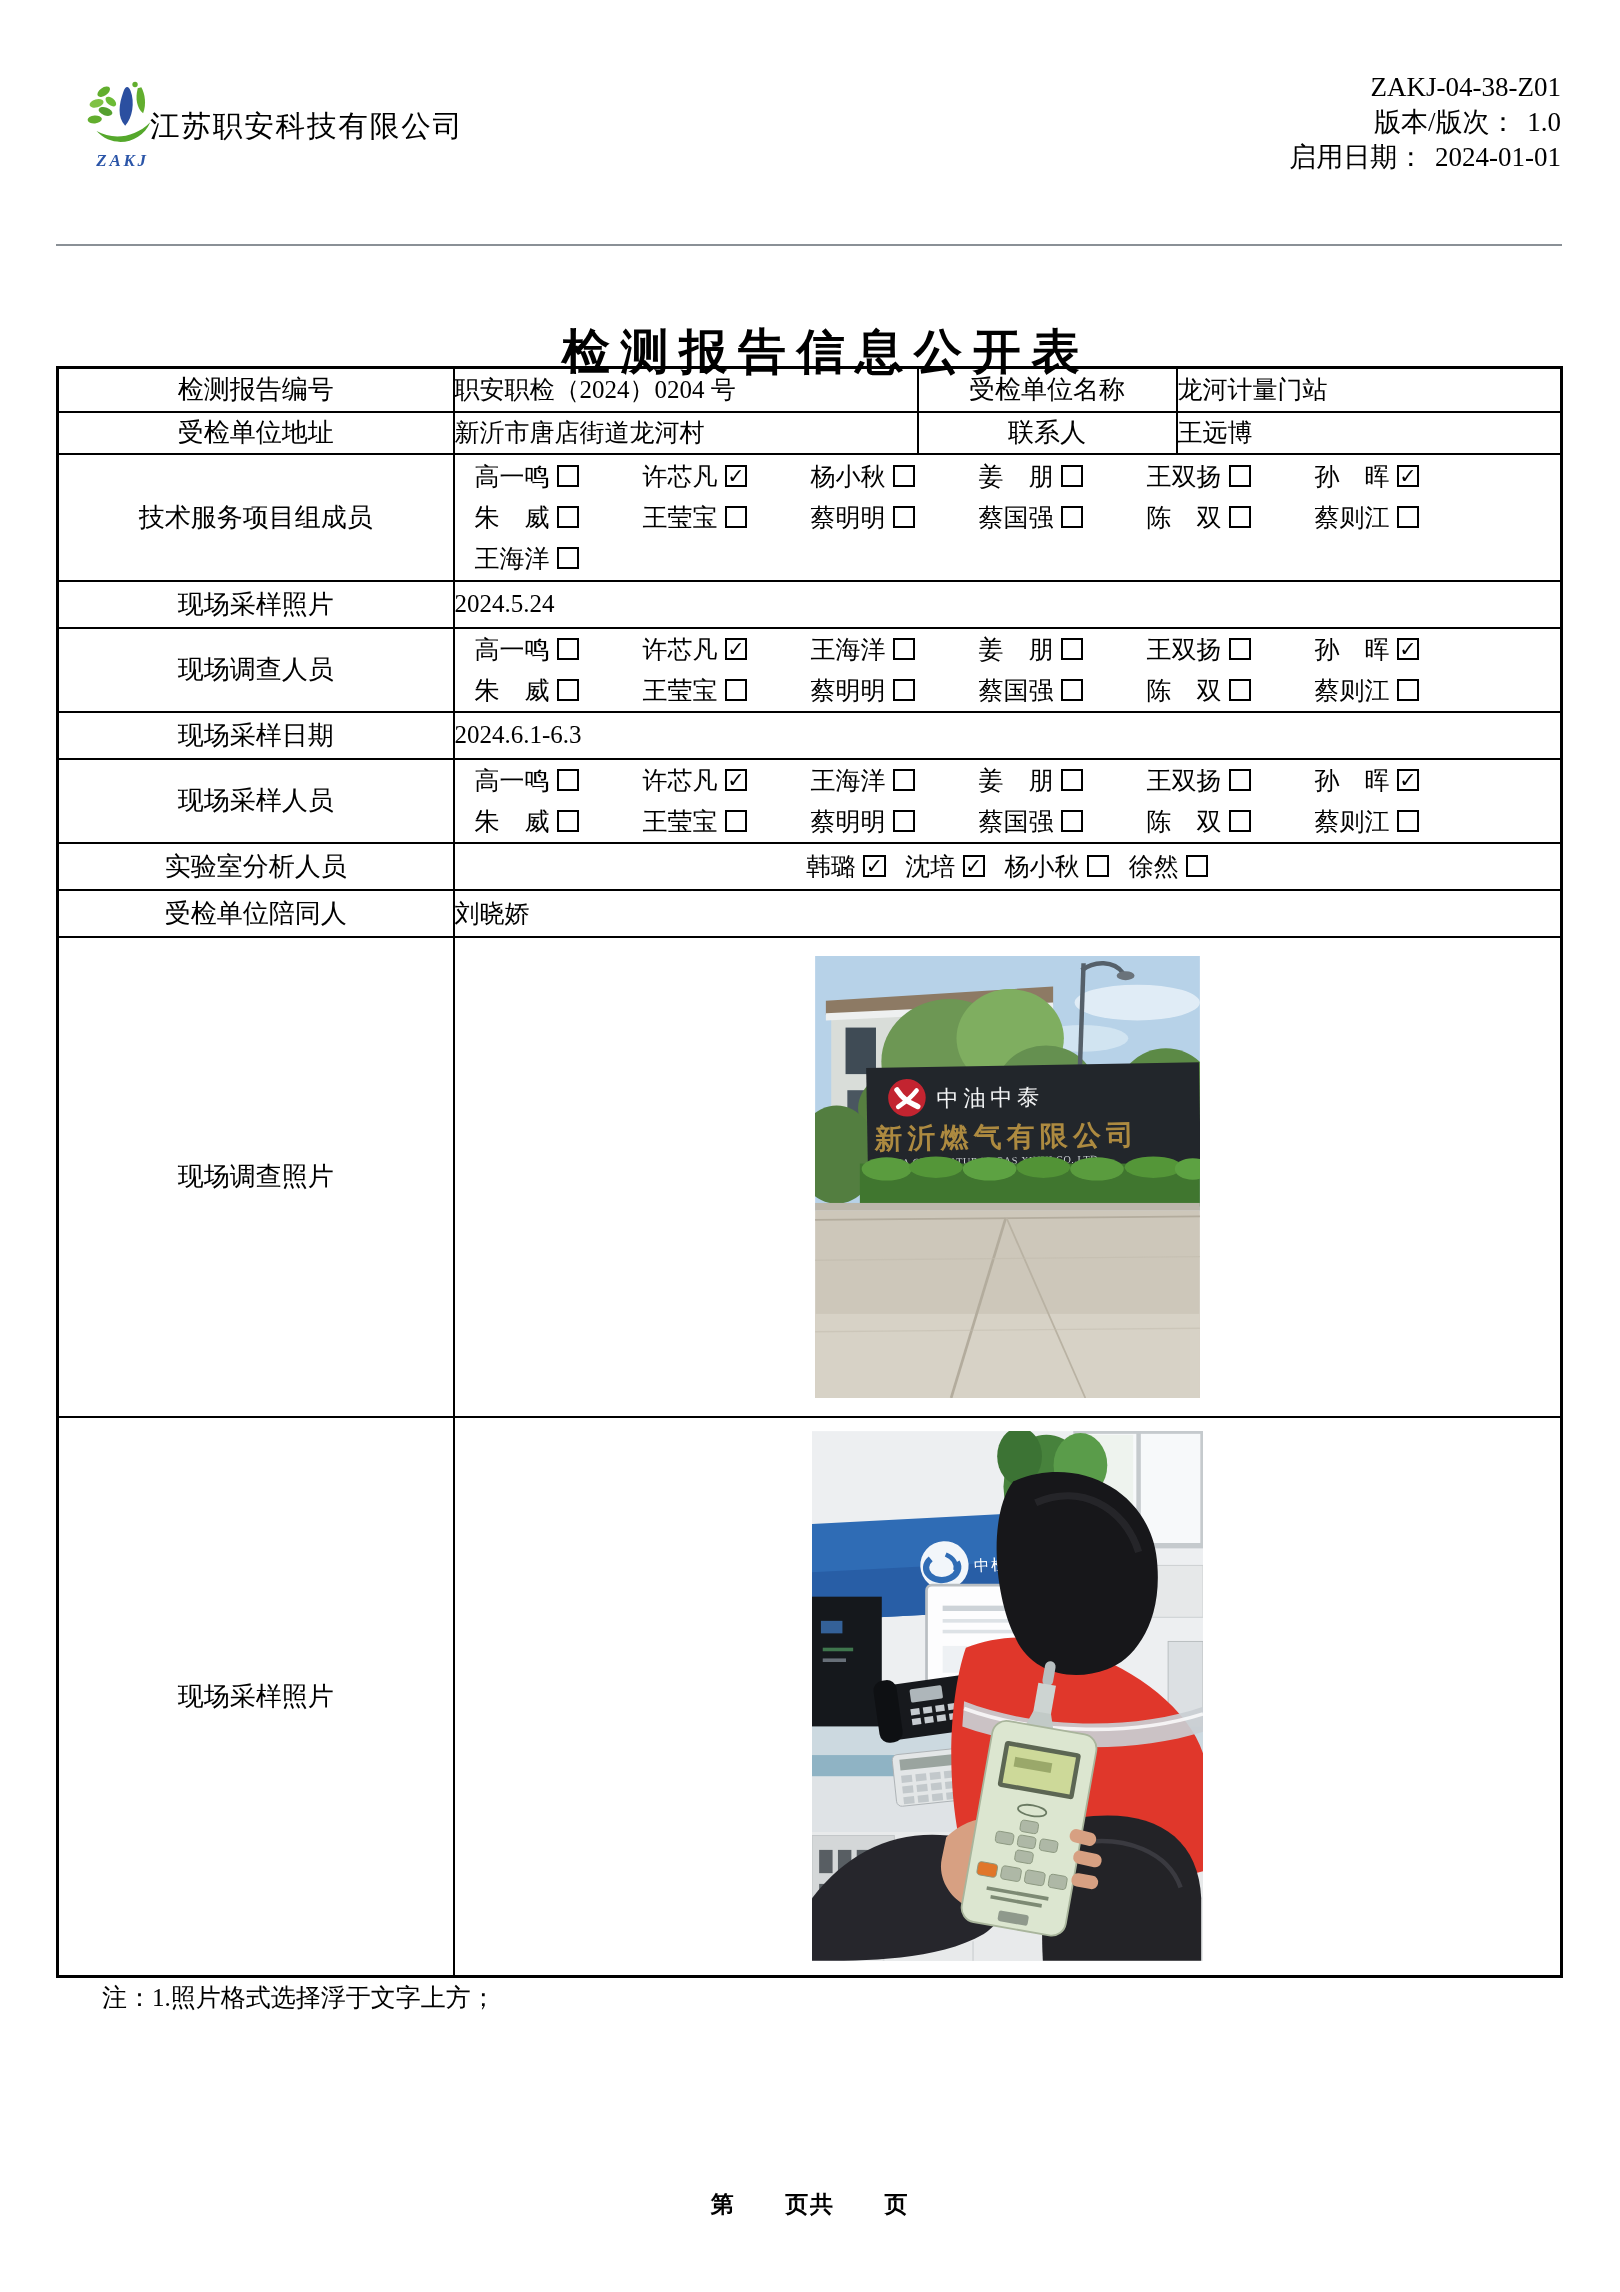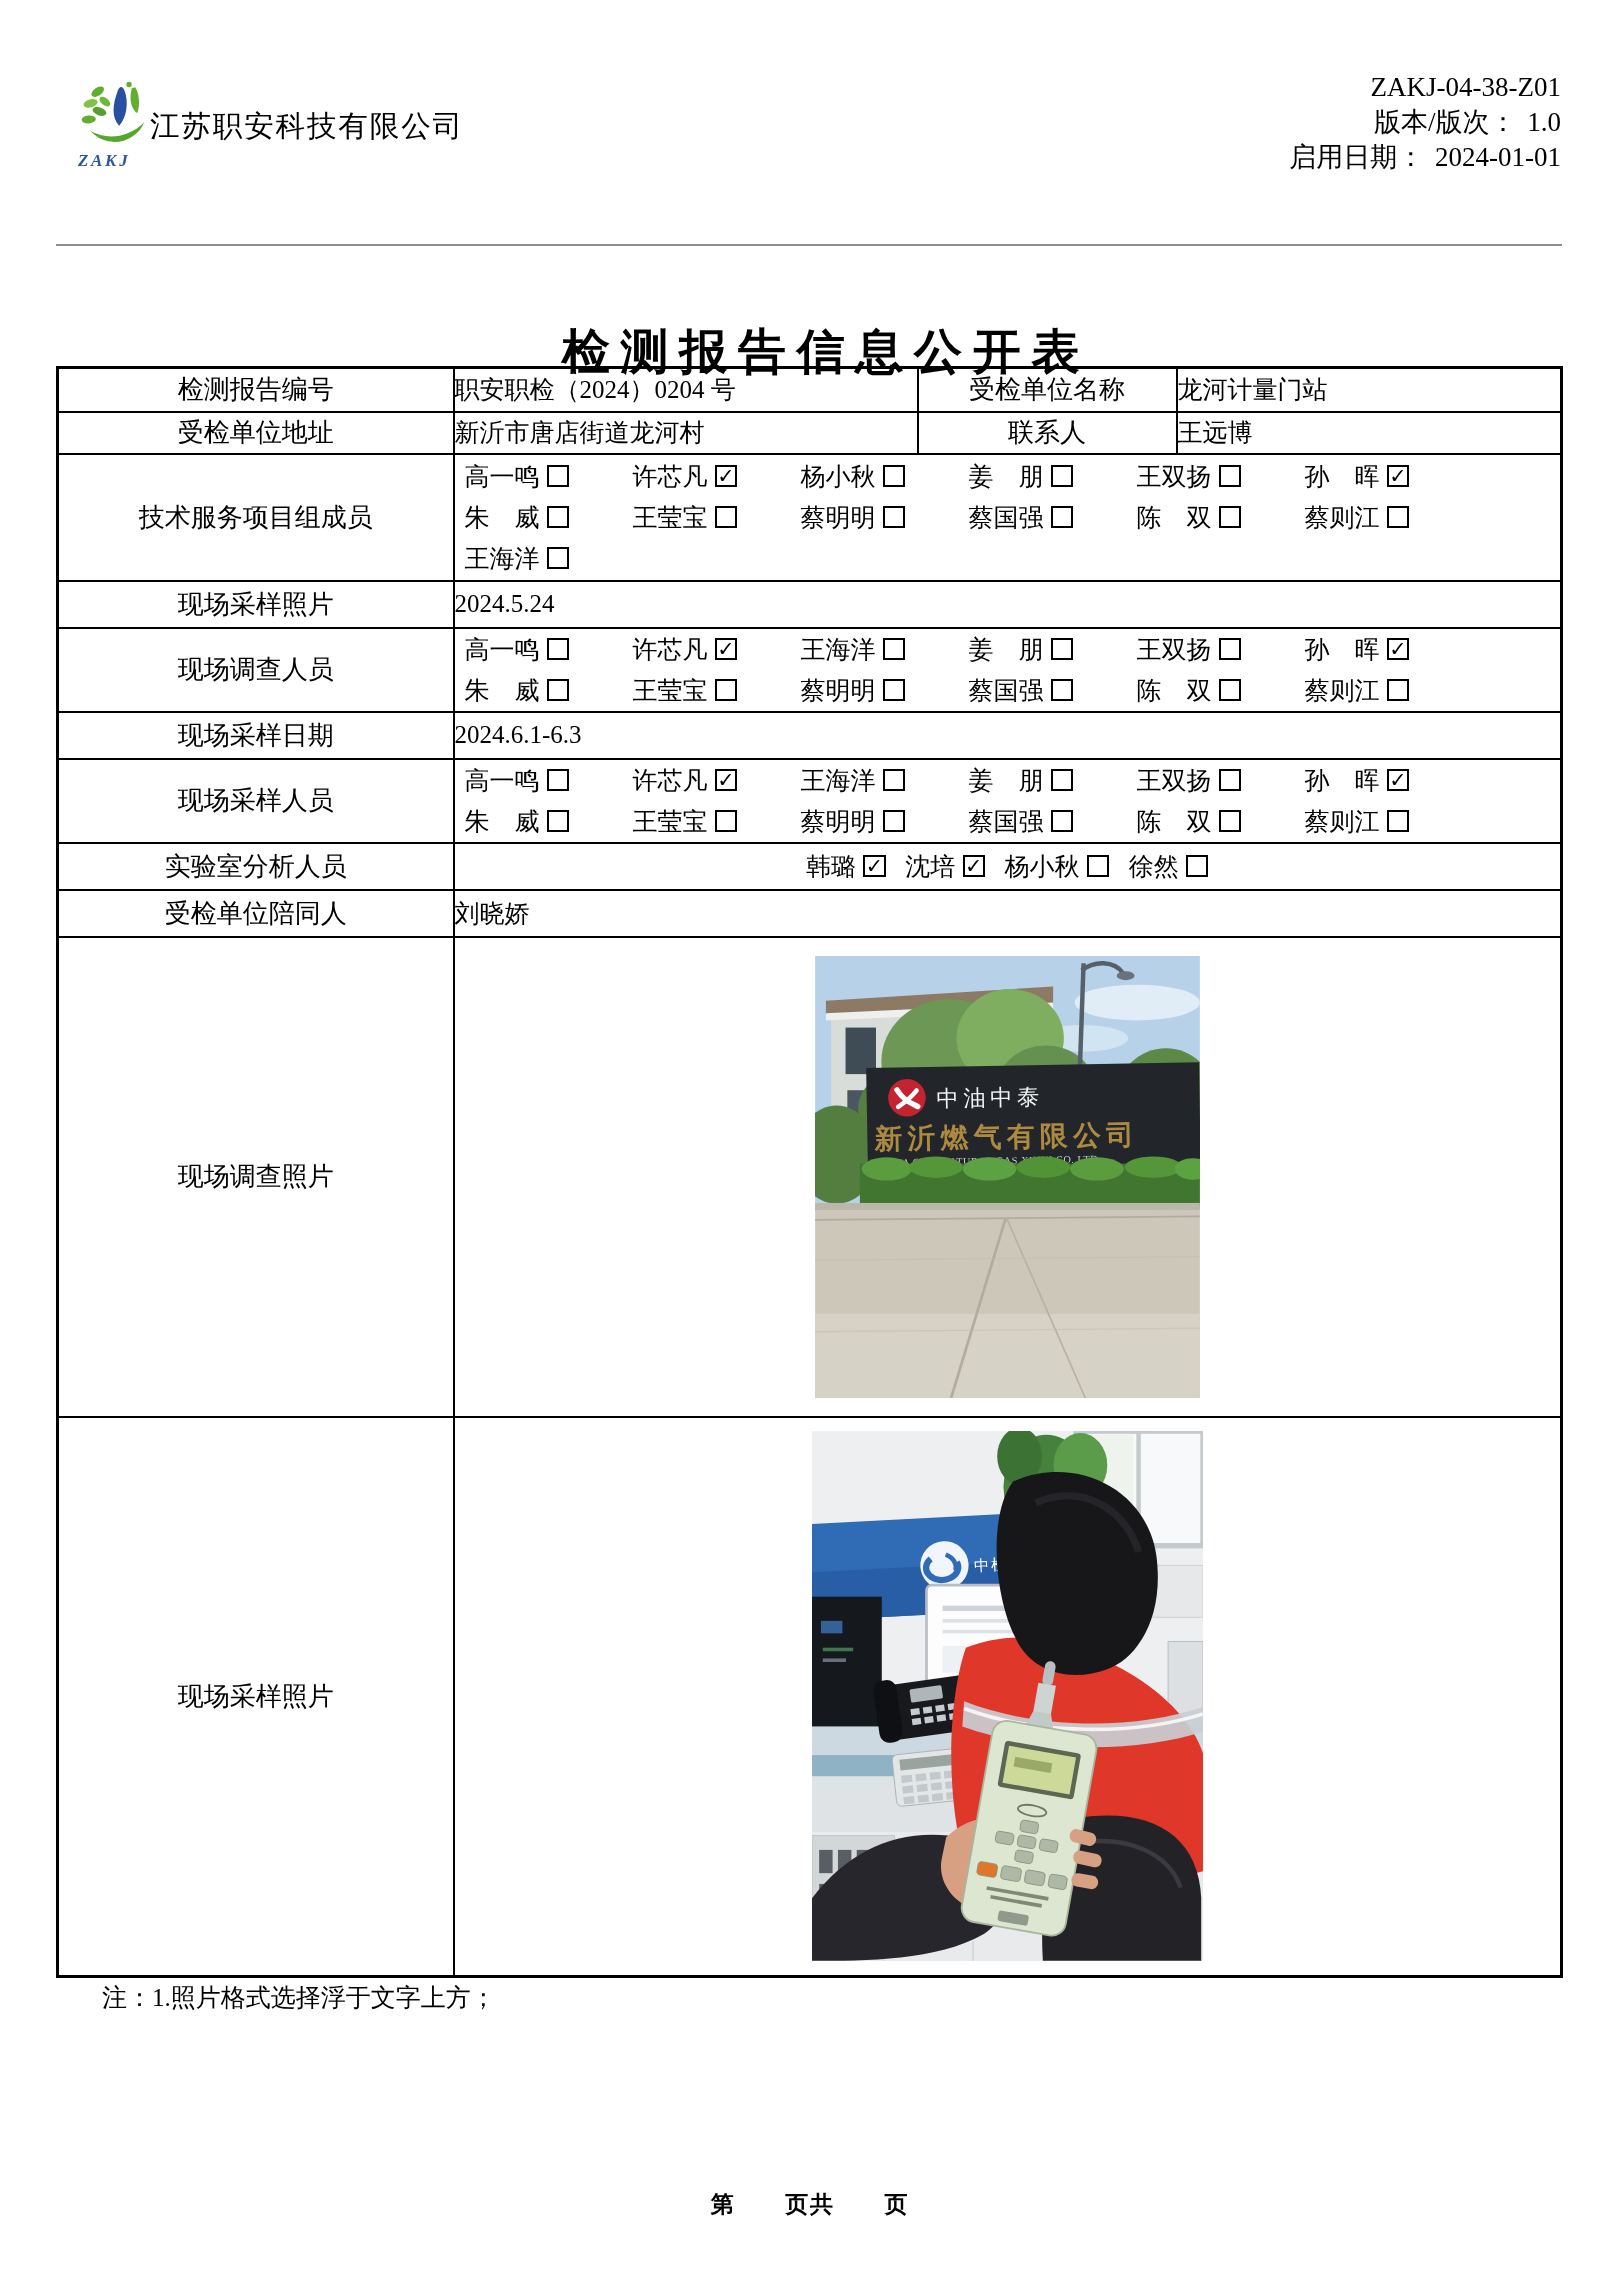--- a/index.html
+++ b/index.html
@@ -1,33 +1,33 @@
 <!DOCTYPE html>
 <html style="font-size:14.3px"><head>
 <meta charset="utf-8">
 <style>
   html,body{margin:0;padding:0;background:#ffffff;}
   .page{position:relative;width:1620px;height:2293px;background:#fff;overflow:hidden;
         font-family:"Liberation Serif","DejaVu Serif",serif;color:#000;}
   
-  .logo{position:absolute;left:78px;top:79px;width:77px;}
+  .logo{position:absolute;left:84px;top:79px;width:77px;text-align:center;}
   .logo-text{color:#2b55a8;font-style:italic;font-weight:bold;font-size:17px;letter-spacing:2.7px;margin-top:-3.6px;}
   .company{position:absolute;left:150px;top:106px;font-size:29.6px;letter-spacing:1.8px;}
   .hdr-right{position:absolute;right:59px;top:70px;text-align:right;font-size:27px;line-height:35px;}
   .hdr-right .gap{display:inline-block;width:10.7px;}
   .hdr-rule{position:absolute;left:56px;width:1506px;top:244px;height:1.8px;background:#8a9096;}
   .title{position:absolute;left:0;width:100%;top:288px;text-align:center;font-size:48px;font-weight:bold;
          letter-spacing:10.7px;font-family:"DejaVu Sans","Liberation Sans",sans-serif;margin-left:16px;}
   
   table.form{position:absolute;left:56px;top:366px;width:1506px;border-collapse:collapse;table-layout:fixed;
              border:3.6px solid #000;}
   td{border:2.7px solid #000;vertical-align:middle;padding:0;overflow:hidden;}
   td.lbl{font-weight:normal;text-align:center;font-size:26px;}
   td.val{text-align:left;font-size:25px;}
-  td.people{padding-left:10px;}
+  td.people{padding-left:20px;}
   .pline{display:flex;align-items:center;height:41px;}
   .pgroup{display:inline-flex;align-items:center;width:168px;font-size:25px;flex:0 0 auto;}
   .pname{white-space:pre;}
   .cbx{box-sizing:border-box;width:22.4px;height:22.4px;border:2.2px solid #000;margin-left:7.2px;
        display:inline-flex;align-items:center;justify-content:center;font-size:20.6px;font-weight:bold;
        line-height:1;font-family:"DejaVu Sans",sans-serif;flex:0 0 auto;}
   .labline{display:flex;justify-content:center;align-items:center;height:100%;gap:19.7px;}
   .labline .pgroup{width:auto;}
   .photo-frame{margin:0 auto;display:block;}
   .note{position:absolute;left:102px;top:1981px;font-size:25px;}

